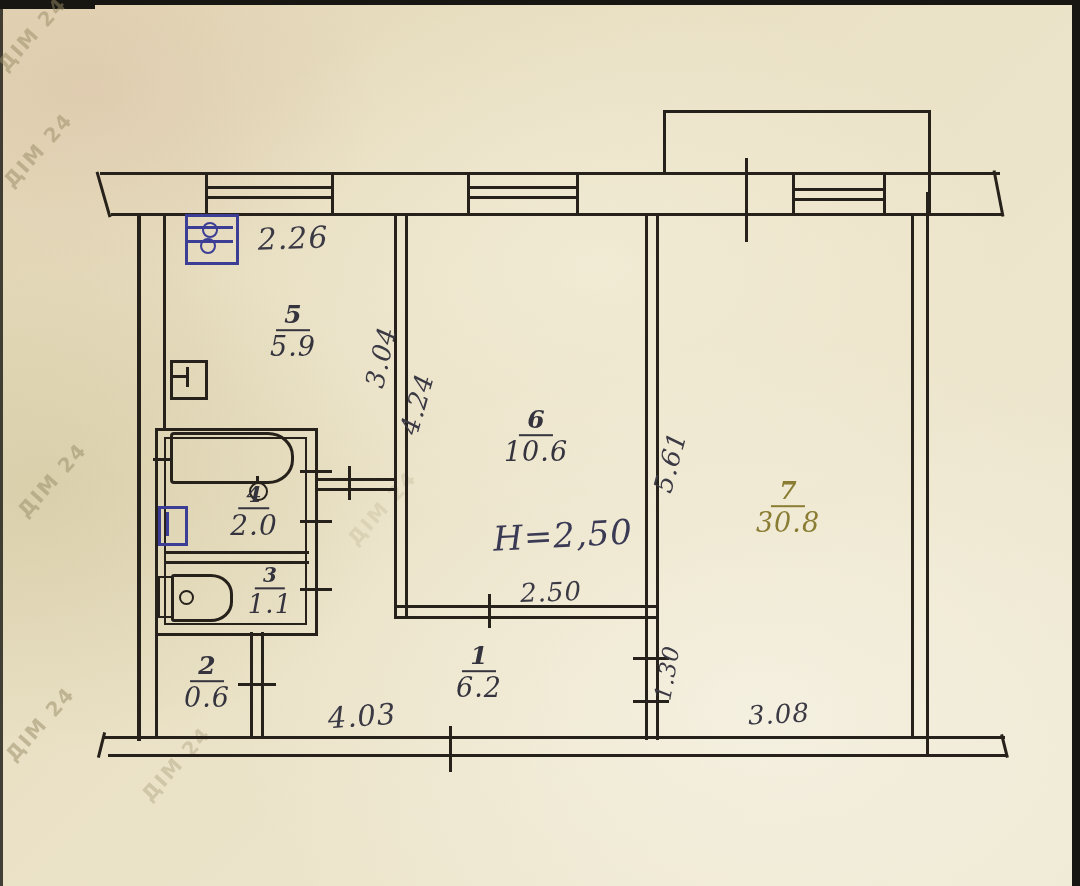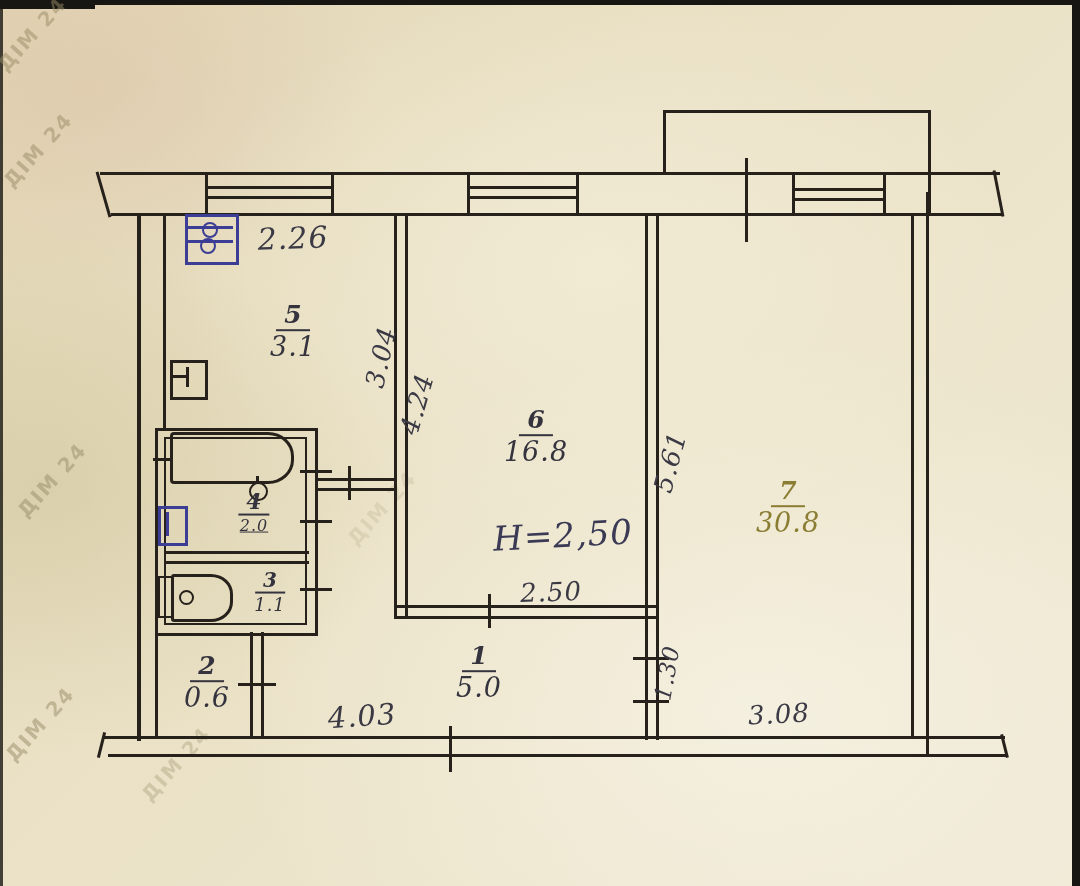--- a/index.html
+++ b/index.html
@@ -161,45 +161,45 @@
   </div>
 
   <div>
     <div class="box" style="left:158px;top:576px;width:11px;height:38px;border-width:2.5px;"></div>
     <div class="box" style="left:171px;top:574px;width:56px;height:42px;border-width:3px;border-radius:3px 22px 22px 3px / 3px 20px 20px 3px;"></div>
     <div class="box" style="left:179px;top:590px;width:11px;height:11px;border-width:2.5px;border-radius:50%;"></div>
   </div>
 
   <div class="room-label" style="left:293px;top:332px;">
     <span class="rl-num">5</span>
-    <span class="rl-area">3.1</span>
+    <span class="rl-area">5.9</span>
   </div>
   <div class="room-label" style="left:536px;top:437px;">
     <span class="rl-num">6</span>
-    <span class="rl-area">16.8</span>
+    <span class="rl-area">10.6</span>
   </div>
   <div class="room-label" style="left:788px;top:508px;color:#8a7d33;">
     <span class="rl-num" style="border-color:#8a7d33;">7</span>
     <span class="rl-area">30.8</span>
   </div>
   <div class="room-label" style="left:254px;top:512px;">
     <span class="rl-num" style="font-size:22px;">4</span>
-    <span class="rl-area" style="font-size:16px;text-decoration:underline;">2.0</span>
+    <span class="rl-area" style="font-size:28px;">2.0</span>
   </div>
   <div class="room-label" style="left:270px;top:592px;">
     <span class="rl-num" style="font-size:20px;">3</span>
-    <span class="rl-area" style="font-size:18px;">1.1</span>
+    <span class="rl-area" style="font-size:26px;">1.1</span>
   </div>
   <div class="room-label" style="left:207px;top:683px;">
     <span class="rl-num">2</span>
     <span class="rl-area">0.6</span>
   </div>
   <div class="room-label" style="left:479px;top:673px;">
     <span class="rl-num">1</span>
-    <span class="rl-area">5.0</span>
+    <span class="rl-area">6.2</span>
   </div>
 
   <span class="lbl" style="left:293px;top:238px;font-size:30px;transform:translate(-50%,-50%) rotate(-2deg);">2.26</span>
   <span class="lbl" style="left:381px;top:357px;font-size:26px;transform:translate(-50%,-50%) rotate(-77deg);">3.04</span>
   <span class="lbl" style="left:417px;top:404px;font-size:26px;transform:translate(-50%,-50%) rotate(-74deg);">4.24</span>
   <span class="lbl" style="left:670px;top:462px;font-size:26px;transform:translate(-50%,-50%) rotate(-75deg);">5.61</span>
   <span class="lbl" style="left:551px;top:592px;font-size:26px;transform:translate(-50%,-50%) rotate(-2deg);">2.50</span>
   <span class="lbl" style="left:667px;top:673px;font-size:23px;transform:translate(-50%,-50%) rotate(-80deg);">1.30</span>
   <span class="lbl" style="left:362px;top:716px;font-size:29px;transform:translate(-50%,-50%) rotate(-4deg);">4.03</span>
   <span class="lbl" style="left:779px;top:714px;font-size:26px;transform:translate(-50%,-50%) rotate(-3deg);">3.08</span>

